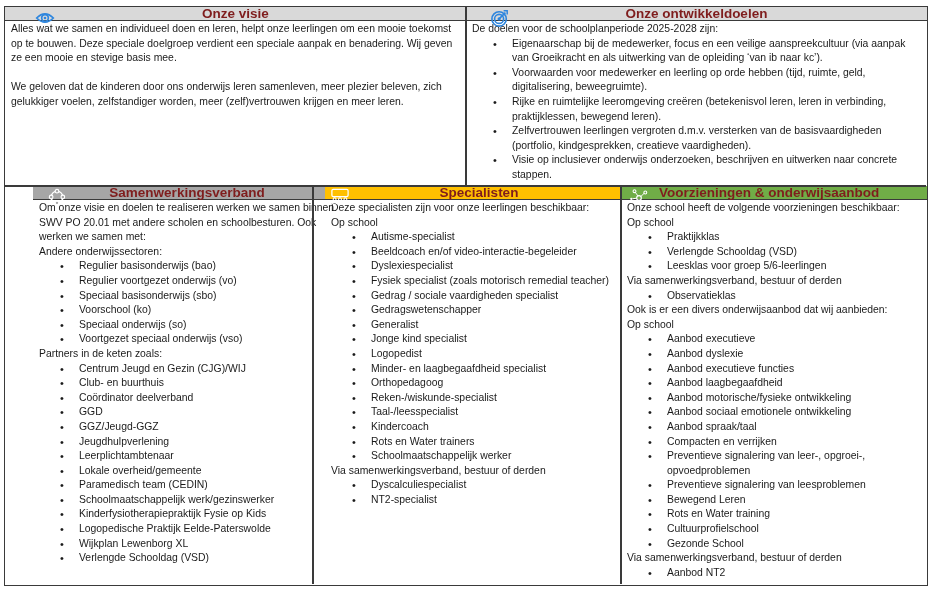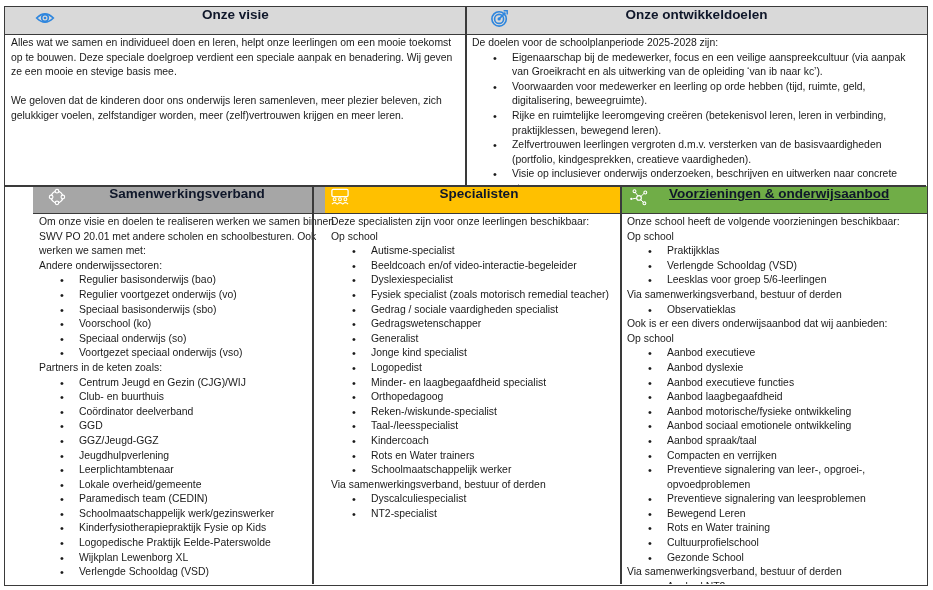--- a/index.html
+++ b/index.html
@@ -1,23 +1,23 @@
 <!DOCTYPE html>
 <html><head>
 <meta charset="utf-8">
 <style>
   html, body { margin:0; padding:0; background:#ffffff; }
   body { width:933px; height:590px; position:relative; overflow:hidden;
          font-family:"Liberation Sans", sans-serif; color:#1a1a1a; }
   .grid { position:absolute; left:4px; top:6px; width:924px; height:580px;
           border:1.5px solid #3a3a3a; box-sizing:border-box; }
   .cell { position:absolute; box-sizing:border-box; overflow:hidden; }
-  .hdr { height:28px; display:flex; justify-content:center;
+  .hdr { height:14px; display:flex; align-items:center; justify-content:center;
          position:relative; border-bottom:1.5px solid #3a3a3a; box-sizing:border-box;
-         font-weight:bold; font-size:13.5px; color:#0f172a; }
+         font-weight:bold; font-size:13.5px; color:#7f1d1d; }
   .hdr .ico { position:absolute; top:2px; width:20px; height:18px; }
   .hdr.grey { background:#d9d9d9; }
   .hdr.mid  { background:#a6a6a6; }
   .hdr.gold { background:#ffc000; }
   .hdr.green{ background:#70ad47; }
   .body { padding:1px 6px 0 6px; font-size:10.4px; line-height:14.6px; }
   .body p { margin:0; }
   .body ul { margin:0; padding:0 0 0 40px; list-style:none; }
   .body li { position:relative; }
   .body li::before { content:"\2022"; position:absolute; left:-19px; top:0; font-size:11px; }
@@ -145,21 +145,21 @@
       </ul>
       <p>Via samenwerkingsverband, bestuur of derden</p>
       <ul>
         <li>Dyscalculiespecialist</li>
         <li>NT2-specialist</li>
       </ul>
     </div>
   </div>
 
   <div class="cell" style="left:616px; top:179px; width:306px; height:398px;">
-    <div class="hdr green" style="justify-content:flex-start; padding-left:48px;text-decoration:underline;">
+    <div class="hdr green" style="justify-content:flex-start; padding-left:38px;">
       <svg class="ico" style="left:8px;" viewBox="0 0 22 20">
         <circle cx="11" cy="11" r="2.6" fill="none" stroke="#ffffff" stroke-width="1.3"></circle>
         <circle cx="6" cy="3.5" r="1.6" fill="none" stroke="#ffffff" stroke-width="1.2"></circle>
         <circle cx="18" cy="5" r="1.6" fill="none" stroke="#ffffff" stroke-width="1.2"></circle>
         <circle cx="2.5" cy="12" r="1.3" fill="#ffffff"></circle>
         <circle cx="17" cy="17" r="1.6" fill="none" stroke="#ffffff" stroke-width="1.2"></circle>
         <path d="M7 5 L10 9 M16.6 6 L13 9.5 M4 12 L8.4 11.3 M13 13 L15.8 16" stroke="#ffffff" stroke-width="1.1"></path>
       </svg>
       <span>Voorzieningen &amp; onderwijsaanbod</span>
     </div>

